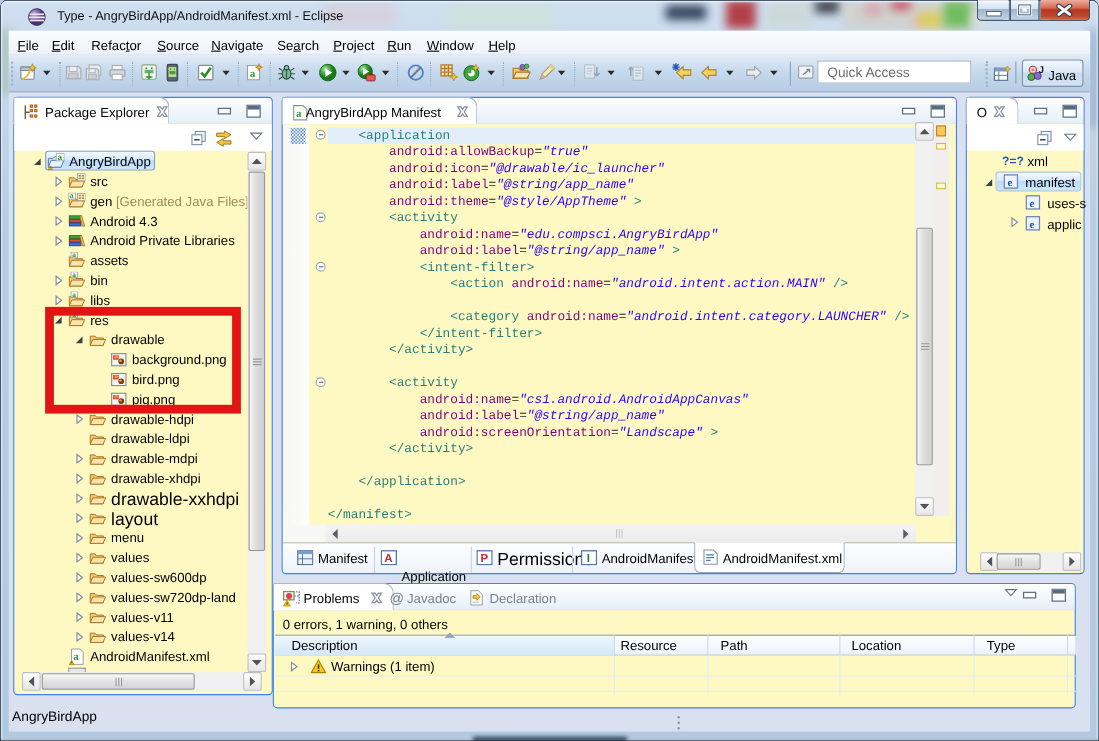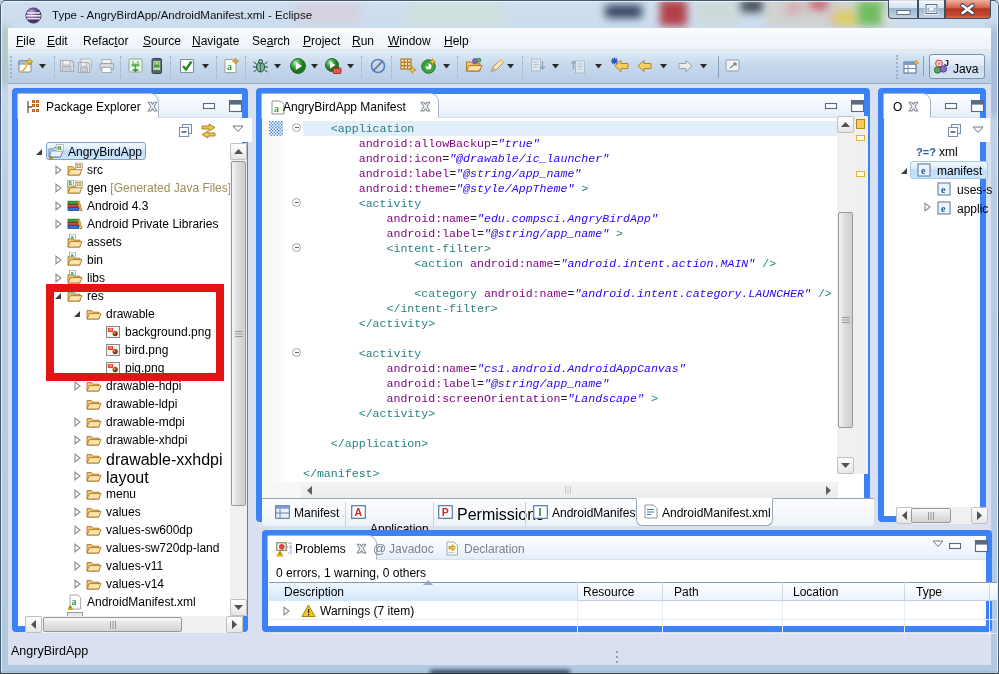--- a/index.html
+++ b/index.html
@@ -18,21 +18,21 @@
   .capbtn.min { left:0; width:30px; border-radius:0 0 0 4px; }
   .capbtn.max { left:30px; width:27px; }
   .capbtn.close { left:57px; width:46px; border-radius:0 0 4px 0; background:linear-gradient(#edaf9e, #d66a52 40%, #b73520 50%, #c24a2d 85%, #d86f50); }
   #client { position:absolute; left:8px; top:28px; width:983px; height:637px; background:#d9e1f1; }
   #menubar { position:absolute; left:0; top:0; width:983px; height:22px; background:linear-gradient(#fafcfd,#eef3fa); border-bottom:1px solid #e3e8ef; font-size:12px; color:#000; }
   #menubar span.mi { position:absolute; top:6px; }
   #menubar u { text-decoration:underline; }
   #toolbar { position:absolute; left:0; top:22px; width:983px; height:34px; background:linear-gradient(#e2ecf7,#c6d9ed 45%,#b7cde4); border-bottom:1px solid #93a8c3; }
   #qa { position:absolute; left:735px; top:5px; width:140px; height:21px; background:#fff; border:1px solid #a8b6c6; font-size:12.5px; color:#6e6e6e; padding:3px 0 0 8px; }
   #javabtn { position:absolute; left:921px; top:4px; width:56px; height:25px; border:1px solid #7e93ab; border-radius:3px; background:linear-gradient(#f2f7fc,#dde9f5 45%,#c9dbef 50%,#d4e3f3); }
-  .panel { position:absolute; background:#ffffff; border:6px solid #3b82f6; border-radius:4px; }
+  .panel { position:absolute; background:#fef9c3; border:1px solid #3b82f6; border-radius:4px; }
   .tabrow { position:absolute; left:0; top:0; right:0; height:24px; background:linear-gradient(#fdfeff,#eef4fb 70%,#e4edf8); border-bottom:1px solid #d7e2ef; border-radius:4px 4px 0 0; }
   .tab-active { position:absolute; top:-1px; height:25px; background:#fff; border:1px solid #a8b6c8; border-bottom:1px solid #fff; }
   #code { position:absolute; font-family:"Liberation Mono", monospace; font-size:11.6px; line-height:15px; white-space:pre; color:#000; }
   .tg { color:#267f7f; } .at { color:#7f007f; } .av { color:#2a00ff; font-style:italic; } .eq { color:#222; }
   .fold { position:absolute; width:9px; height:9px; border:1px solid #9aa6b0; border-radius:50%; background:#fff; }
   .fold::after { content:""; position:absolute; left:1.5px; top:3px; width:4px; height:1px; background:#5a6670; }
 </style></head>
 <body>
 <div id="frame">
   <div class="blob" style="left:295px;top:2px;width:65px;height:22px;background:#dcc8d4;opacity:.55"></div>
@@ -277,20 +277,21 @@
           <path d="M16 9 L10 3.5 L10 6.5 L3 6.5 L3 11.5 L10 11.5 L10 14.5 Z" fill="#ececec" stroke="#9aa0a8" stroke-width="1"></path>
         </svg></div>
 <svg class="abs" style="left:692px;top:14px" width="8" height="6">
         <path d="M0 0 H7 L3.5 4.5 Z" fill="#2a2a2a"></path>
       </svg>
 <div class="abs" style="left:710px;top:6px;width:1px;height:22px;background:#8aa0bc"></div>
 <div class="abs" style="left:716px;top:7px;width:18px;height:18px"><svg width="18" height="18" viewBox="0 0 18 18" opacity="0.85">
           <rect x="2" y="3" width="13" height="11" rx="1" fill="#f8f8f4" stroke="#8a95a2" stroke-width="1"></rect>
           <path d="M6 11 L12 6 M12 6 h-3 M12 6 v3" stroke="#667585" stroke-width="1.2" fill="none"></path>
         </svg></div>
+<div id="qa">Quick Access</div>
 <div class="abs" style="left:888px;top:5px;width:3px;height:24px;border-left:2px dotted #9fb2c8"></div>
 <svg class="abs" style="left:895px;top:9px" width="17" height="17">
         <rect x="1" y="3" width="12" height="11" fill="#fff" stroke="#4c6a9c" stroke-width="1"></rect>
         <rect x="1" y="3" width="12" height="3" fill="#7a9ccc"></rect>
         <path d="M5 6 V14 M1 9.5 H13" stroke="#4c6a9c" stroke-width="0.8"></path>
         <path d="M13 1 l0.8 2 2 0.8 -2 0.8 -0.8 2 -0.8 -2 -2 -0.8 2 -0.8 Z" fill="#f2c838" stroke="#b08818" stroke-width="0.6"></path>
       </svg>
 <div class="abs" style="left:915px;top:6px;width:1px;height:20px;background:#8aa0bc"></div>
 <div id="javabtn"></div>
 <svg class="abs" style="left:925px;top:8px" width="17" height="17">
@@ -795,21 +796,21 @@
           <path d="M0 0 L5 4.5 L0 9 Z" fill="#4d5359"></path>
         </svg>
         <div class="abs" style="left:15px;top:1px;width:40px;height:15px;background:linear-gradient(#f8f8f8,#e4e4e4 45%,#d4d4d4);border:1px solid #979797;border-radius:2px"></div>
         <svg class="abs" style="left:31.0px;top:5px" width="8" height="8">
           <g stroke="#9a9a9a" stroke-width="1">
             <path d="M1.5 0 V8 M4 0 V8 M6.5 0 V8"></path>
           </g>
         </svg>
       </div>
     </div>
-  <div id="problemspanel" class="panel" style="left:254px;top:502px;width:730px;height:102px;">
+  <div id="problemspanel" class="panel" style="left:240px;top:502px;width:730px;height:114px;">
       <div class="tabrow" style="height:24px"></div>
 <div class="tab-active" style="left:-1px;width:110px;height:25px;border-radius:2px 9px 0 0"></div>
 <svg class="abs" style="left:8px;top:5px" width="16" height="16">
 <rect x="0.8" y="1.8" width="9.5" height="7.5" fill="#f2fbfd" stroke="#8a8a4a" stroke-width="1.2"></rect>
 <circle cx="5.8" cy="5.8" r="2.8" fill="#e04048"></circle>
 <path d="M12 2 h3 v10 h-3 M10.5 6 h4" stroke="#7090c0" stroke-width="1.2" fill="none" stroke-dasharray="1.5 1"></path>
 <path d="M0.8 15 L7 15 L3.9 9.6 Z" fill="#f5c21b" stroke="#c89808" stroke-width="0.8"></path>
 <rect x="3.5" y="11.6" width="0.9" height="2" fill="#333"></rect>
       </svg>
 <div class="abs" style="left:27px;top:6px;font-size:12px">Problems</div>
@@ -851,21 +852,21 @@
         <path d="M5 0 L10 5 L0 5 Z" fill="#8fa8c8"></path>
       </svg>
 <svg class="abs" style="left:15px;top:70px" width="7" height="10">
         <path d="M1 1.2 L6 5 L1 8.8 Z" fill="#fdfdfd" stroke="#868f98" stroke-width="1.1"></path>
       </svg>
 <svg class="abs" style="left:33px;top:68px" width="15" height="14">
         <path d="M7.5 1 L14 12.5 L1 12.5 Z" fill="#f7c61d" stroke="#a8820a" stroke-width="1"></path>
         <rect x="6.9" y="5" width="1.4" height="4" fill="#333"></rect>
         <rect x="6.9" y="10" width="1.4" height="1.4" fill="#333"></rect>
       </svg>
-<div class="abs" style="left:52px;top:68px;font-size:12px">Warnings (7 item)</div>
+<div class="abs" style="left:52px;top:68px;font-size:12px">Warnings (1 item)</div>
 <div class="abs" style="left:1px;top:83px;width:728px;height:1px;background:#e4ecf4"></div>
 <div class="abs" style="left:1px;top:97px;width:728px;height:1px;background:#e4ecf4"></div>
 <div class="abs" style="left:309px;top:65px;width:1px;height:36px;background:#e4ecf4"></div>
 <div class="abs" style="left:394px;top:65px;width:1px;height:36px;background:#e4ecf4"></div>
 <div class="abs" style="left:514px;top:65px;width:1px;height:36px;background:#e4ecf4"></div>
 <div class="abs" style="left:636px;top:65px;width:1px;height:36px;background:#e4ecf4"></div>
 <div class="abs" style="left:721px;top:65px;width:1px;height:36px;background:#e4ecf4"></div>
     </div>
   <div style="position:absolute;left:3px;top:616px;font-size:12.5px;color:#000;">AngryBirdApp</div>
   <svg style="position:absolute;left:607px;top:622px" width="4" height="14">

